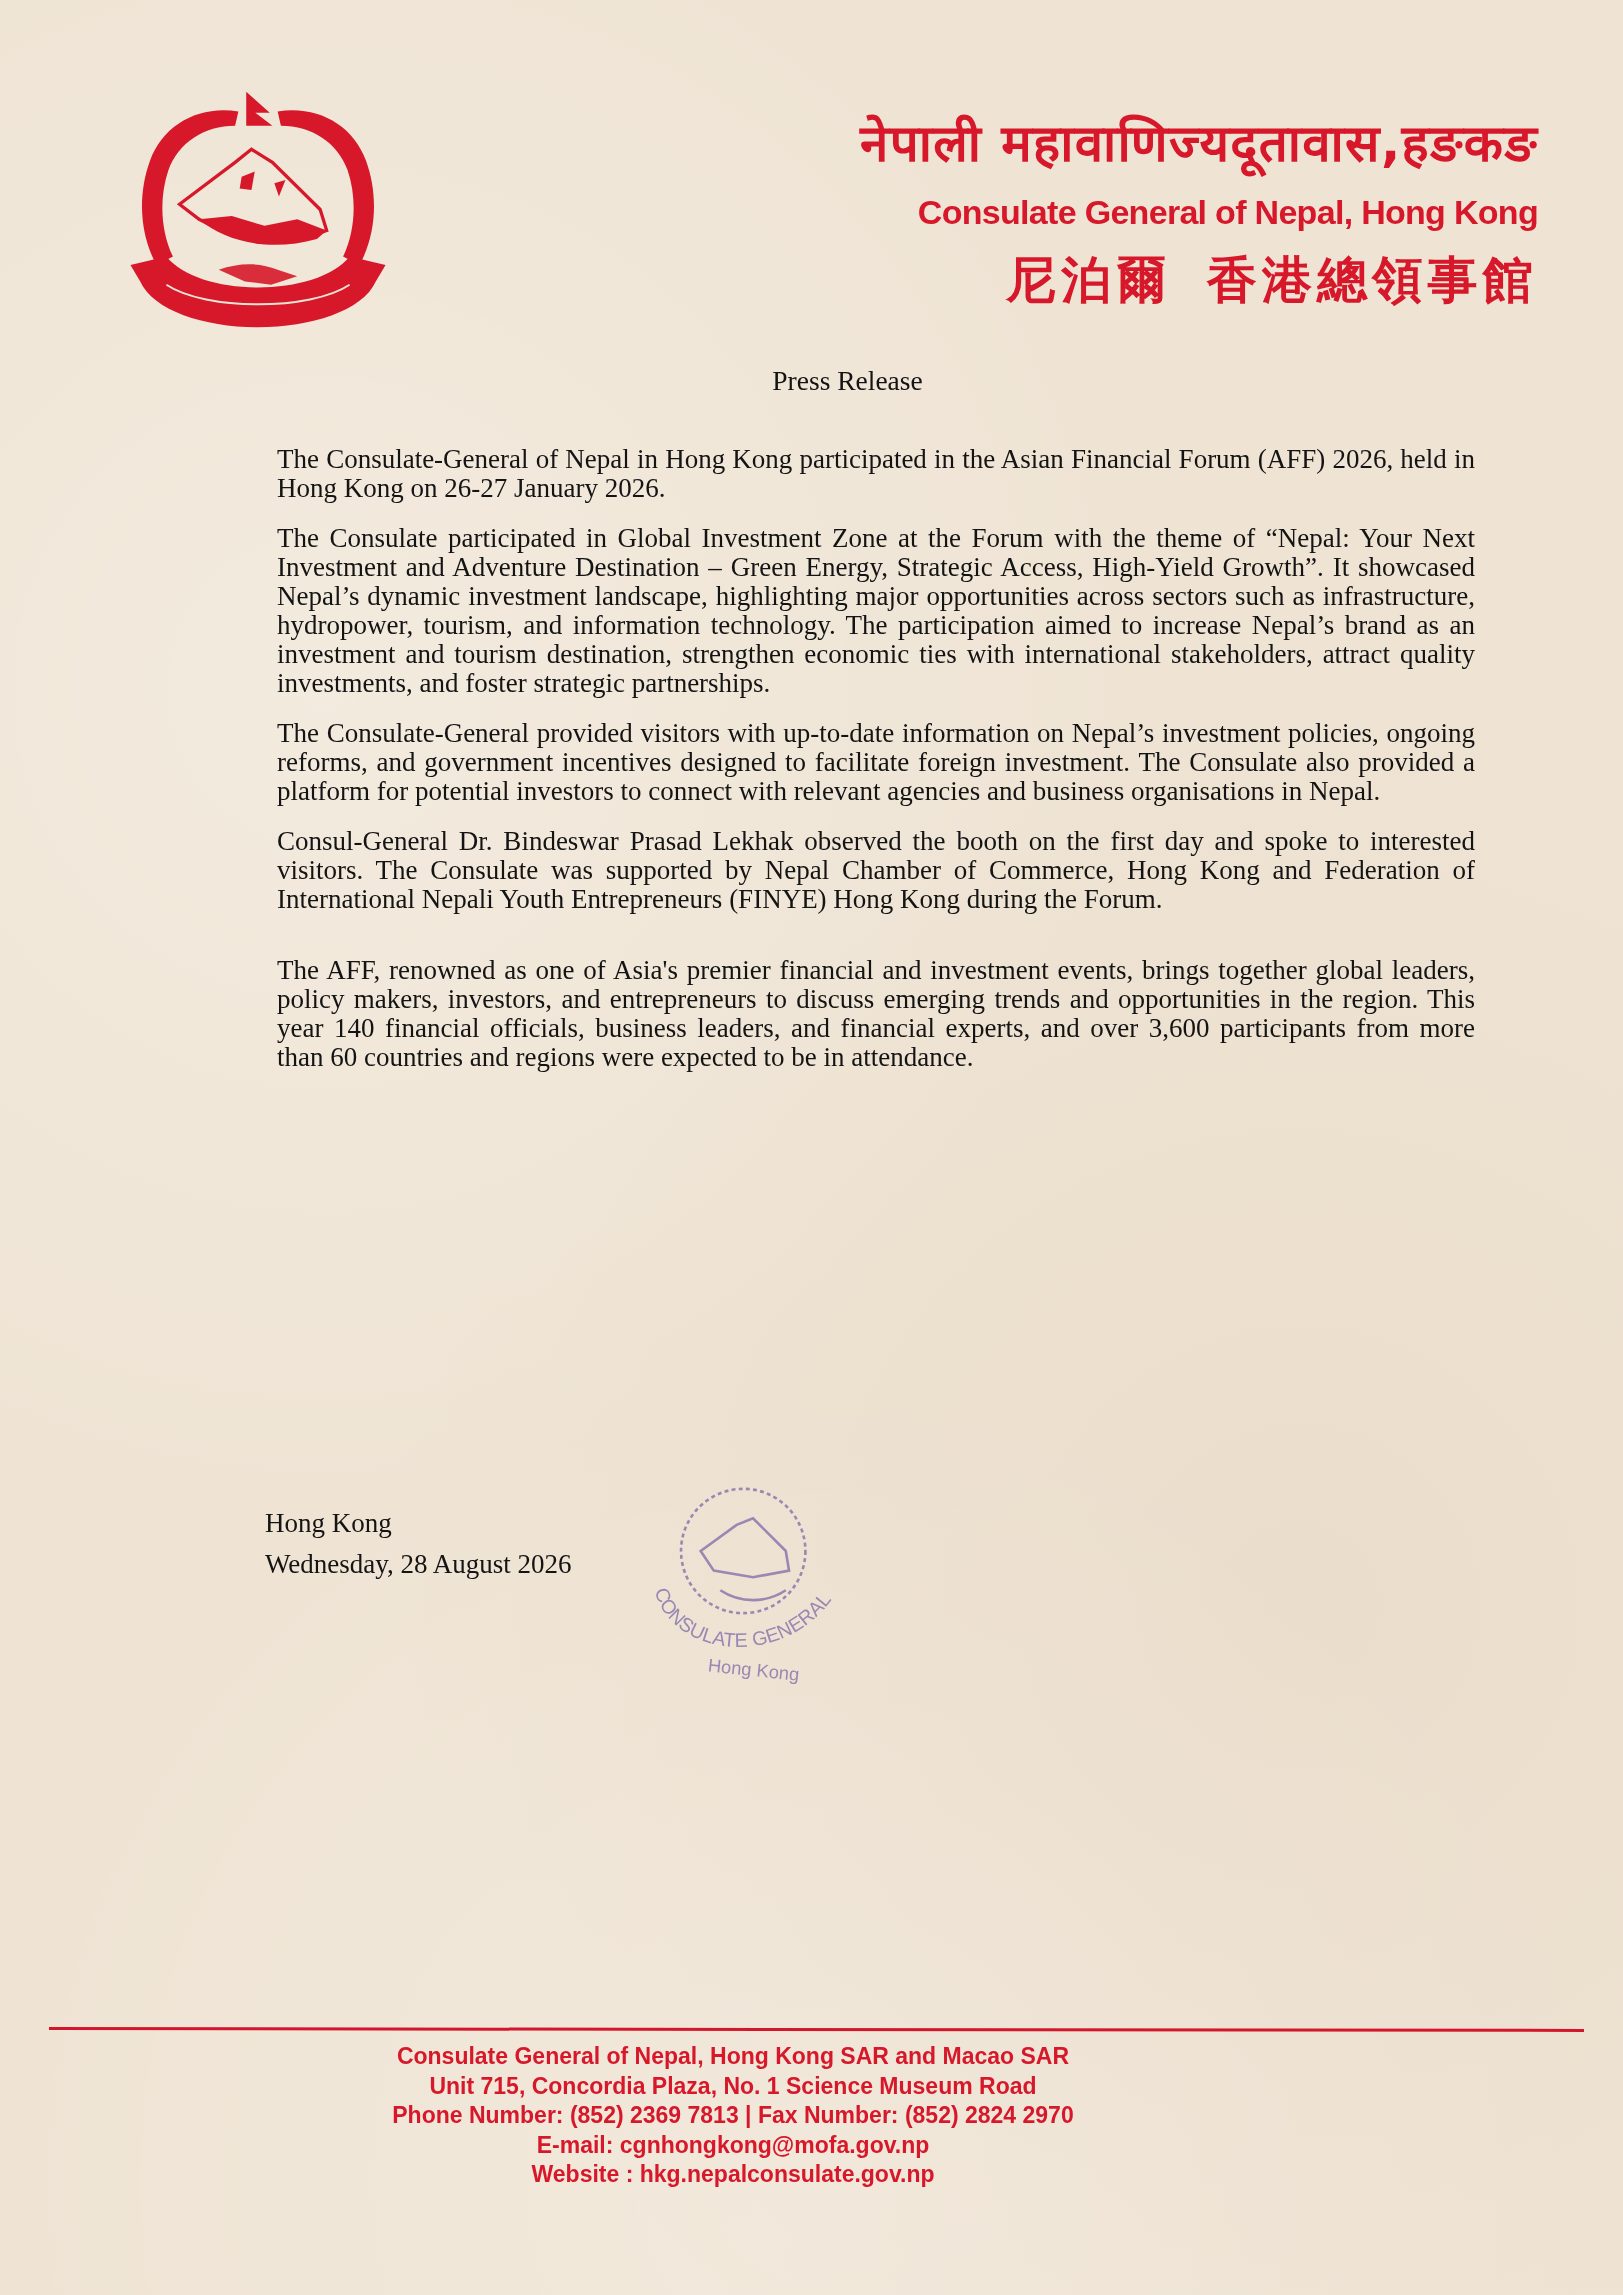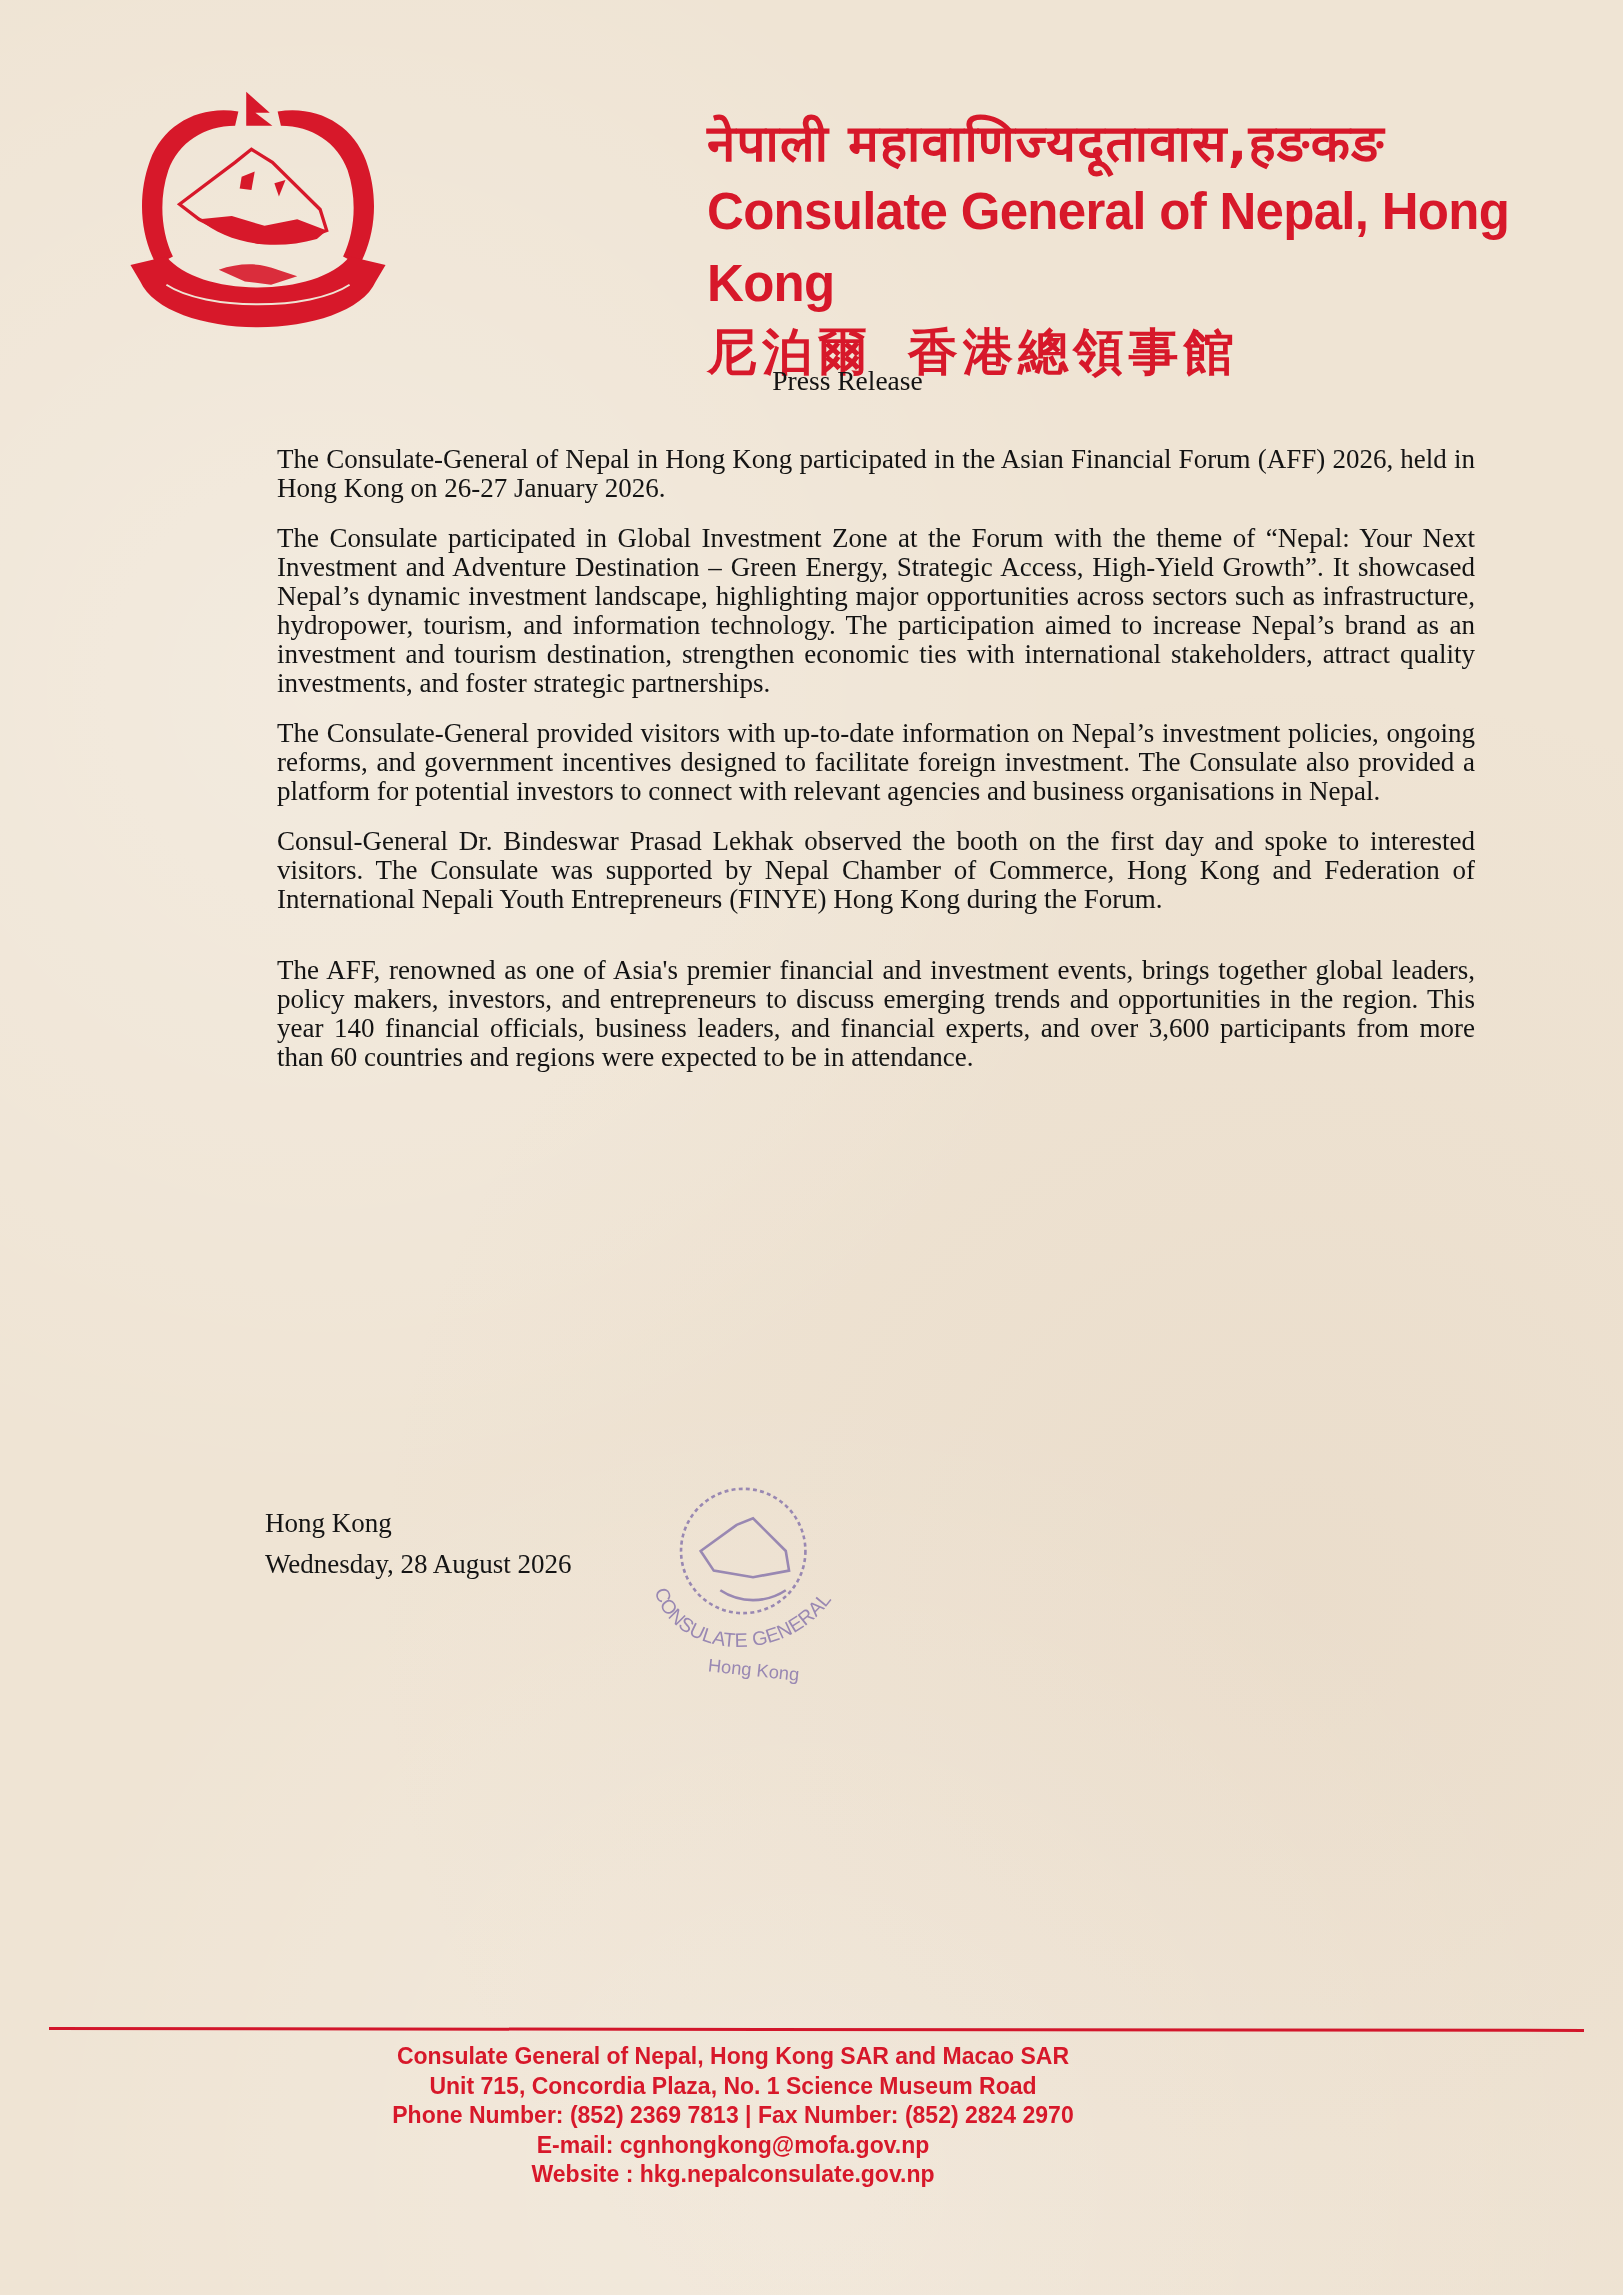--- a/index.html
+++ b/index.html
@@ -11,25 +11,25 @@
       radial-gradient(circle at 80% 70%, rgba(200,170,140,0.12) 0, rgba(200,170,140,0) 45%),
       radial-gradient(circle at 50% 95%, rgba(255,255,255,0.2) 0, rgba(255,255,255,0) 35%);
     font-family: "Liberation Serif", "DejaVu Serif", serif;
     color: #141414;
   }
   .emblem {
     position: absolute; left: 101px; top: 85px; width: 314px; height: 249px;
   }
   .letterhead {
     position: absolute; left: 707px; top: 111px; width: 831px;
-    text-align: left; color: #d7182a;
+    text-align: right; color: #d7182a;
     font-family: "Liberation Sans", "DejaVu Sans", sans-serif; font-weight: bold;
   }
   .lh-nepali { font-size: 51px; line-height: 65px; letter-spacing: 1.3px; font-family: "DejaVu Sans", sans-serif; }
-  .lh-english { font-size: 51px; line-height: 72px; letter-spacing: -0.7px; }
+  .lh-english { font-size: 34px; line-height: 72px; letter-spacing: -0.7px; }
   .lh-chinese { font-size: 50px; line-height: 72px; letter-spacing: 5.2px; font-family: Liberation Mono, monospace; }
 
   .title {
     position: absolute; left: 0; width: 1623px; top: 365px; text-align: center;
     font-size: 27.5px; text-underline-offset: 3.9px; padding-left: 36px;
   }
   .body {
     position: absolute; left: 265px; width: 1198px; top: 445px;
     font-size: 27px; line-height: 29px; margin-left: 12px;
   }

